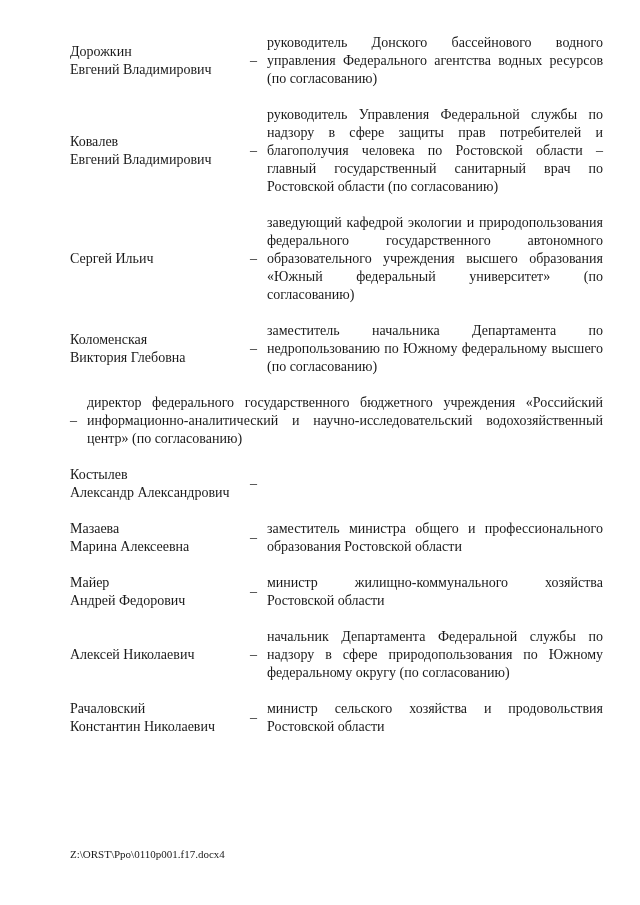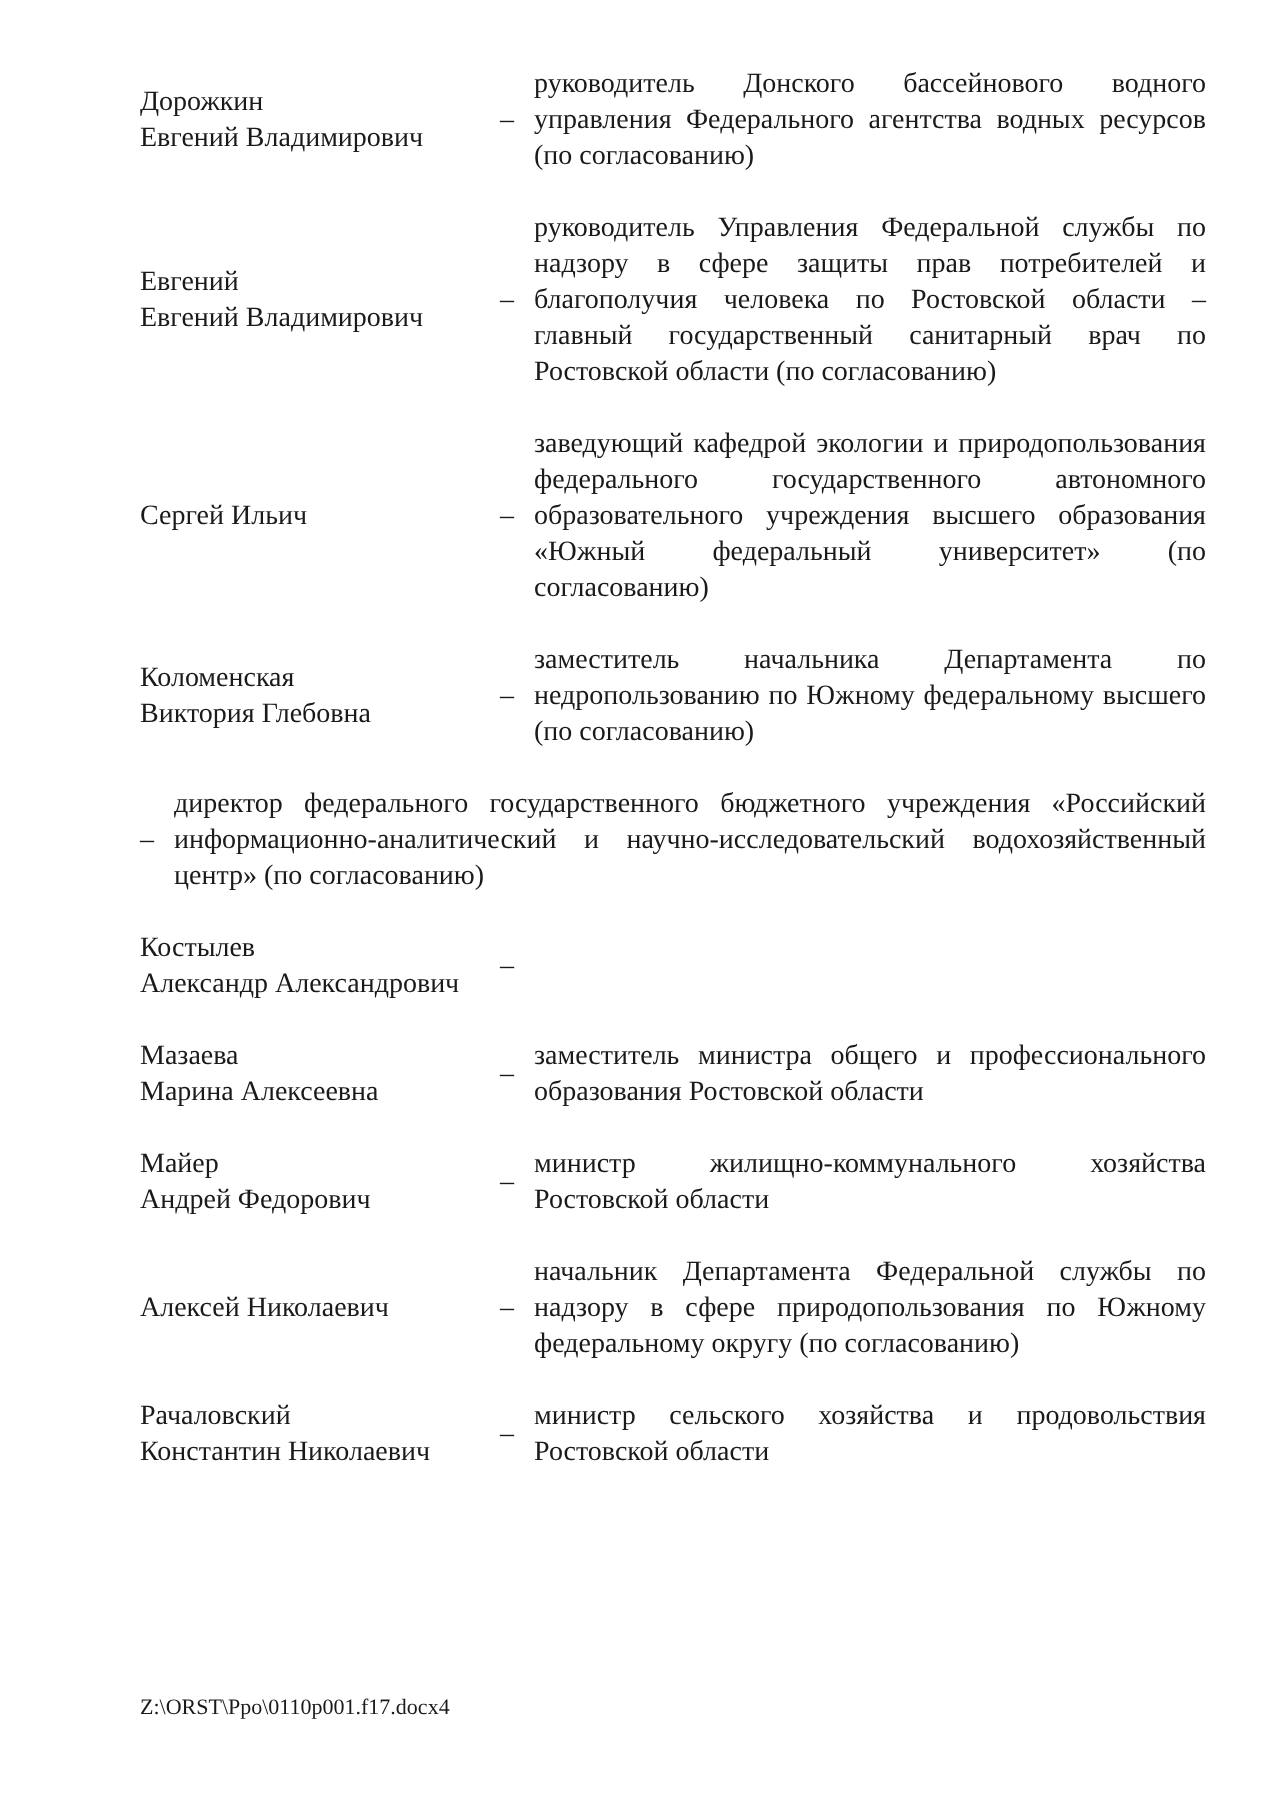--- a/index.html
+++ b/index.html
@@ -66,21 +66,21 @@
       <div class="name-col">
         <span>Дорожкин</span>
         <span>Евгений Владимирович</span>
       </div>
       <div class="dash-col">–</div>
       <div class="pos-col">руководитель Донского бассейнового водного управления Федерального агентства водных ресурсов (по согласованию)</div>
     </section>
 
     <section class="entry">
       <div class="name-col">
-        <span>Евгений</span>
+        <span>Ковалев</span>
         <span>Евгений Владимирович</span>
       </div>
       <div class="dash-col">–</div>
       <div class="pos-col">руководитель Управления Федеральной службы по надзору в сфере защиты прав потребителей и благополучия человека по Ростовской области – главный государственный санитарный врач по Ростовской области (по согласованию)</div>
     </section>
 
     <section class="entry">
       <div class="name-col">
         <span>Сергей Ильич</span>
       </div>

